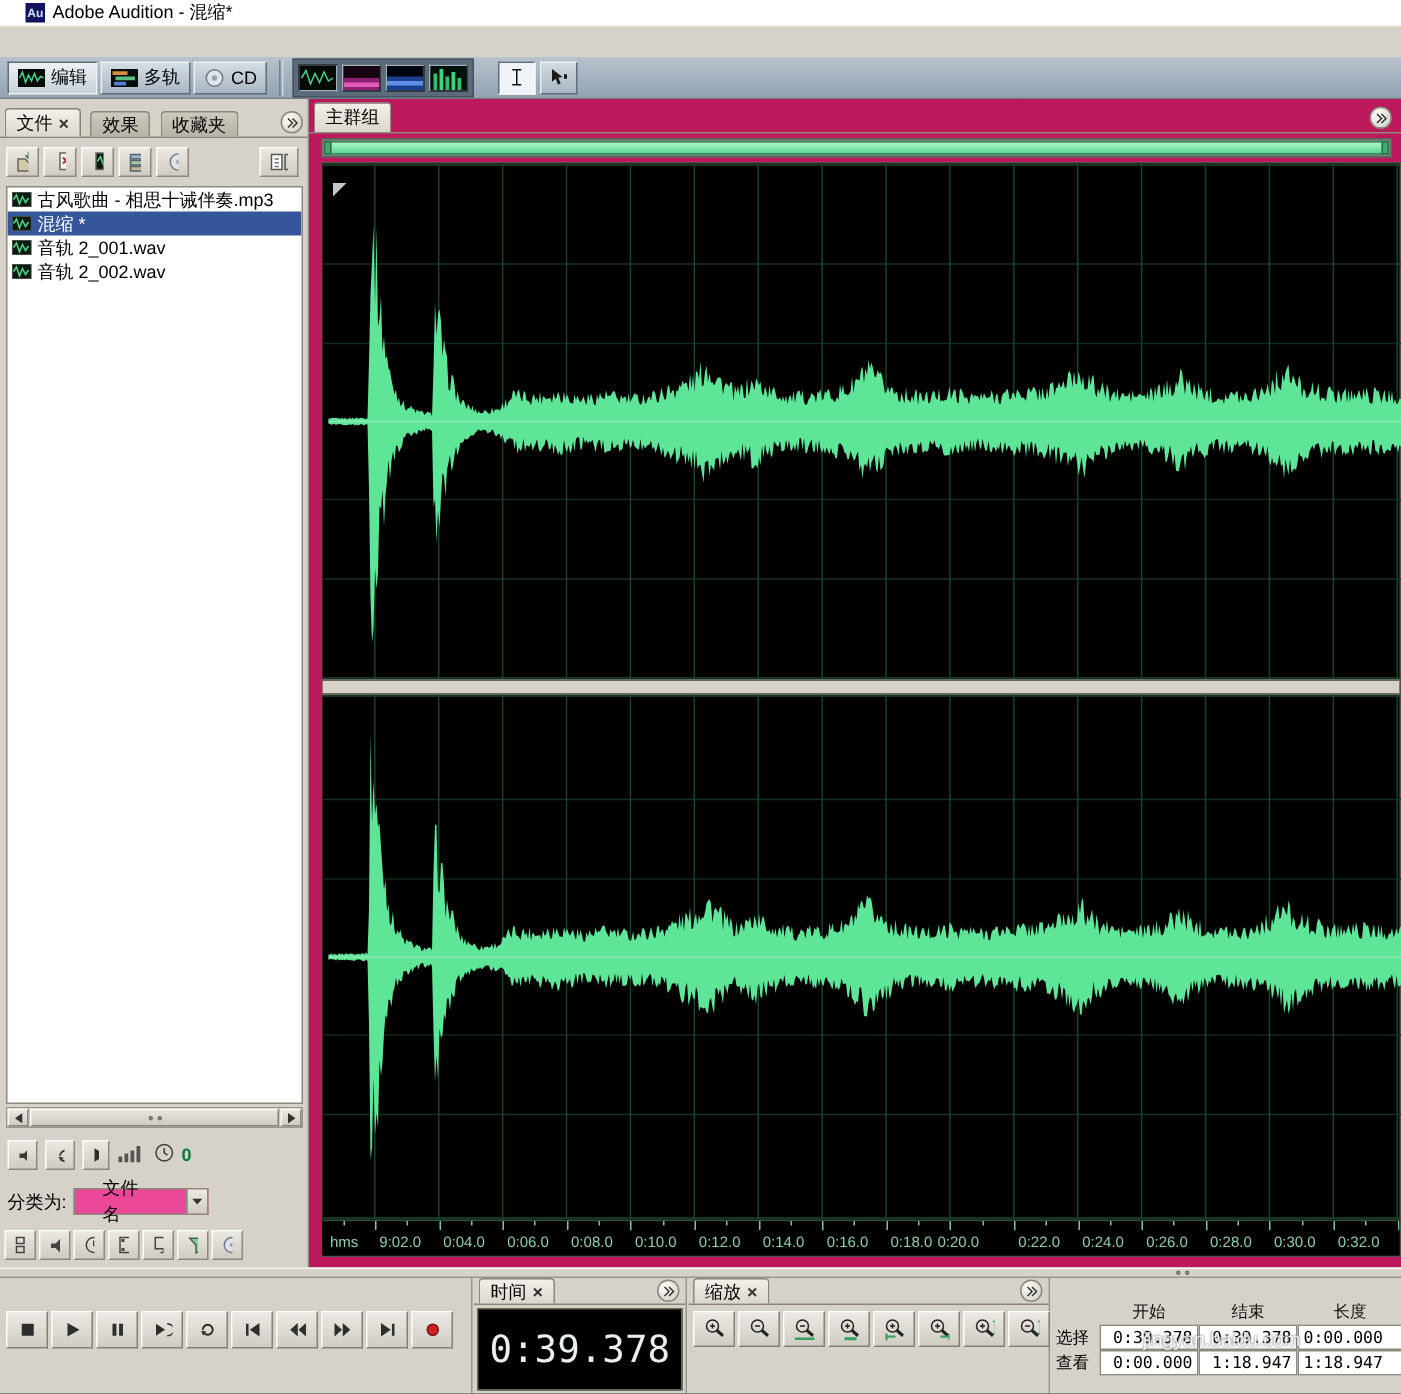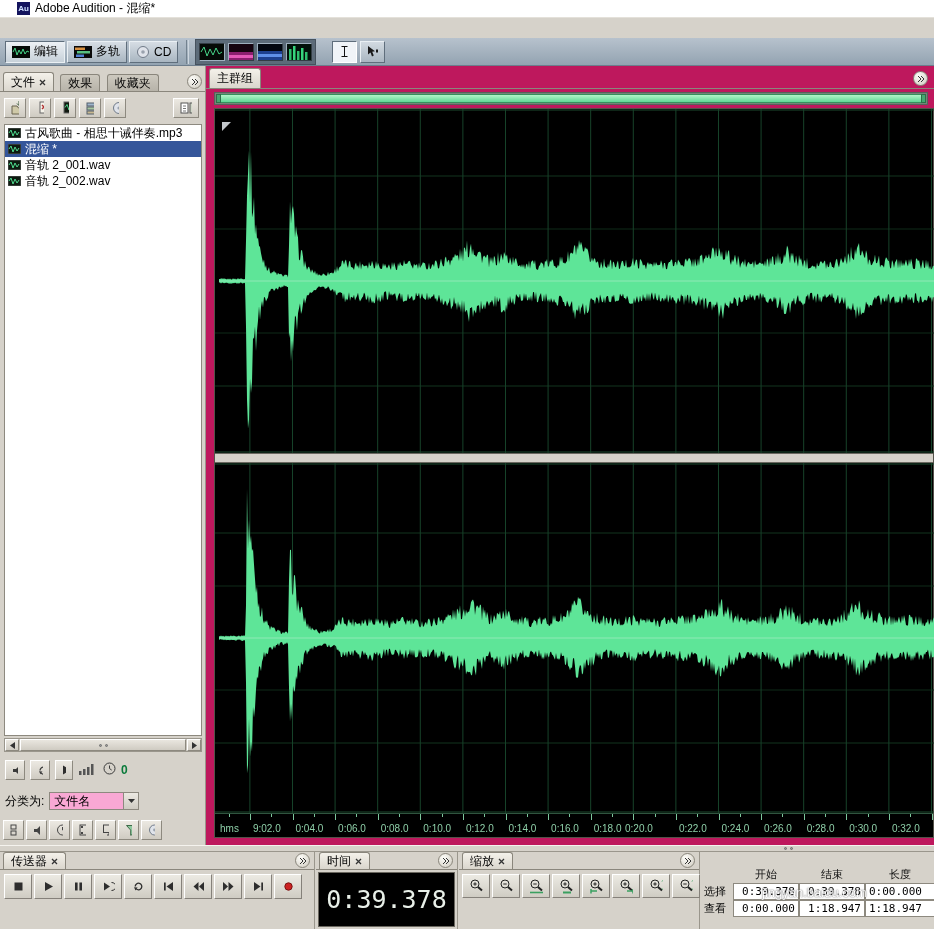--- a/index.html
+++ b/index.html
@@ -56,21 +56,21 @@
              border:1px solid #8d897f;overflow:hidden;}
   .file-row{height:16px;display:flex;align-items:center;gap:4px;padding-left:3px;white-space:nowrap;overflow:hidden;}
   .file-row.selected{background:#35569a;color:#fff;}
   .hscroll{position:absolute;left:4px;top:672px;width:198px;height:14px;background:#c9c5bc;border:1px solid #9a968c;}
   .scroll-arrow{position:absolute;top:0;width:14px;height:12px;background:linear-gradient(#ece9e2,#cfcbc2);
                 border:1px solid;border-color:#fff #8d897f #8d897f #fff;display:flex;align-items:center;justify-content:center;}
   .scroll-thumb{position:absolute;left:15px;top:0;width:166px;height:12px;background:linear-gradient(#e9e6df,#cfcbc2);
                 border:1px solid;border-color:#fff #8d897f #8d897f #fff;display:flex;align-items:center;justify-content:center;gap:3px;}
   .preview-bar{position:absolute;left:0;top:690px;width:100%;height:28px;display:flex;align-items:center;gap:5px;padding:0 5px;}
   .sort-row{position:absolute;left:0;top:724px;width:100%;height:22px;display:flex;align-items:center;gap:5px;padding-left:5px;}
-  .sort-select{width:90px;height:18px;background:#f9a8d4;border:1px solid #8d897f;display:flex;align-items:center;justify-content:space-between;padding-left:4px;gap:20px;}
+  .sort-select{width:90px;height:18px;background:#ec4899;border:1px solid #8d897f;display:flex;align-items:center;justify-content:space-between;padding-left:18px;gap:20px;}
   .dd-arrow{width:15px;height:16px;background:linear-gradient(#ece9e2,#cfcbc2);border-left:1px solid #8d897f;
             display:flex;align-items:center;justify-content:center;}
   .toggle-bar{position:absolute;left:0;top:752px;width:100%;height:24px;display:flex;align-items:center;gap:2px;padding-left:3px;}
   .toggle-btn{width:21px;height:20px;display:flex;align-items:center;justify-content:center;
               background:linear-gradient(#ece9e2,#cfcbc2);border:1px solid;border-color:#fff #8d897f #8d897f #fff;}
 
   
   .main-panel{position:absolute;left:206px;top:66px;width:728px;height:779px;background:#be185d;}
   .mp-tabstrip{position:absolute;left:0;top:2px;width:100%;height:21px;border-bottom:1px solid #8a867c;}
   .range-bar{position:absolute;left:8px;top:26px;width:714px;height:13px;background:#76837a;
@@ -530,33 +530,20 @@
   </div>
 
   <div class="bottom-divider">
     <span class="dots">
       <span class="dot"></span>
       <span class="dot"></span>
     </span>
   </div>
 
   <div class="bpanel" style="left:0;width:315px;">
-    <div class="bp-tabstrip">
-      <div class="tab active">
-        <span>传送器</span>
-        <svg width="7" height="7">
-            <path d="M1,1 L6,6 M6,1 L1,6" stroke="#333" stroke-width="1.3"></path>
-          </svg>
-      </div>
-      <div class="chev" style="right:4px;top:1px;">
-        <svg width="8" height="8">
-            <path d="M1,1 L4,4 L1,7 M4,1 L7,4 L4,7" stroke="#333" fill="none"></path>
-          </svg>
-      </div>
-    </div>
     <div class="transport-buttons">
       <button class="t-btn">
         <svg width="13" height="11">
             <rect x="2.5" y="1.5" width="8" height="8" fill="#2e2e2e"></rect>
           </svg>
       </button>
       <button class="t-btn">
         <svg width="13" height="11">
             <polygon points="3,1 11,5.5 3,10" fill="#2e2e2e"></polygon>
           </svg>

